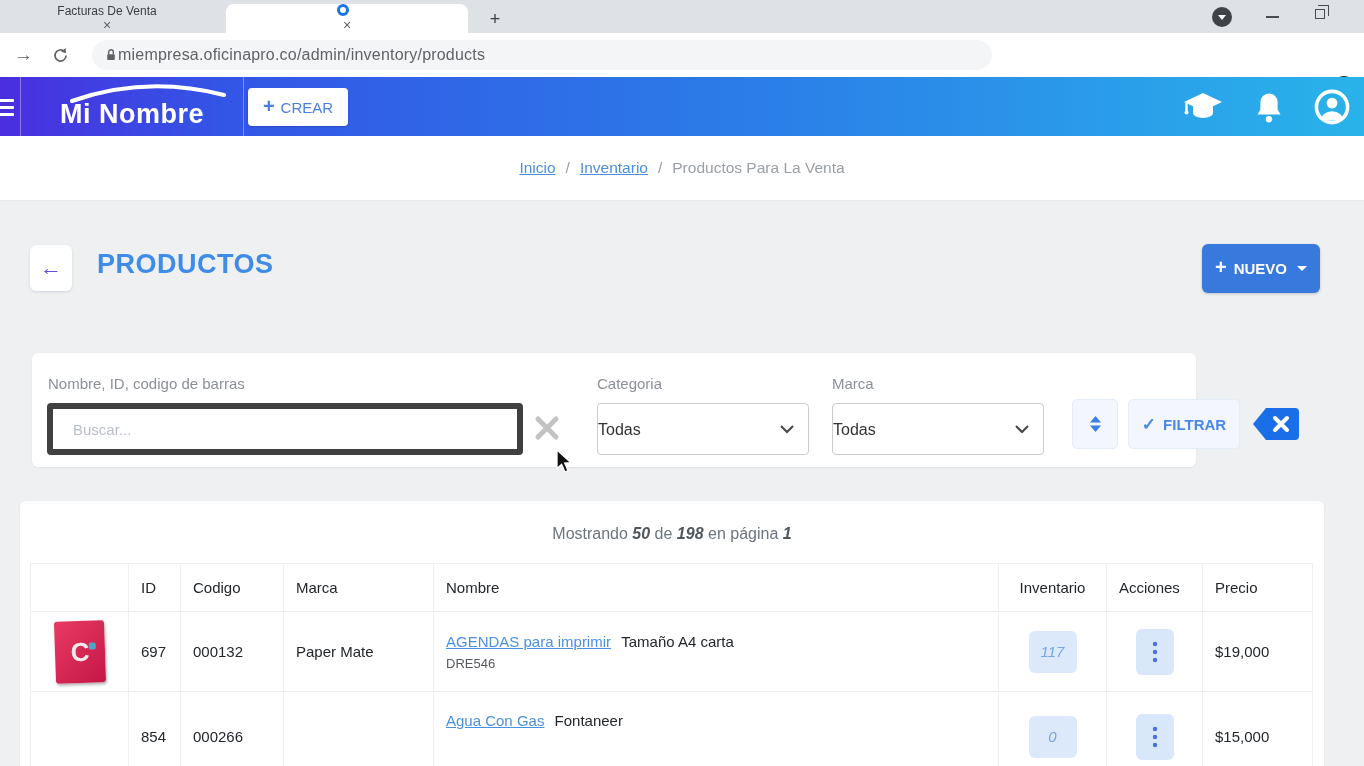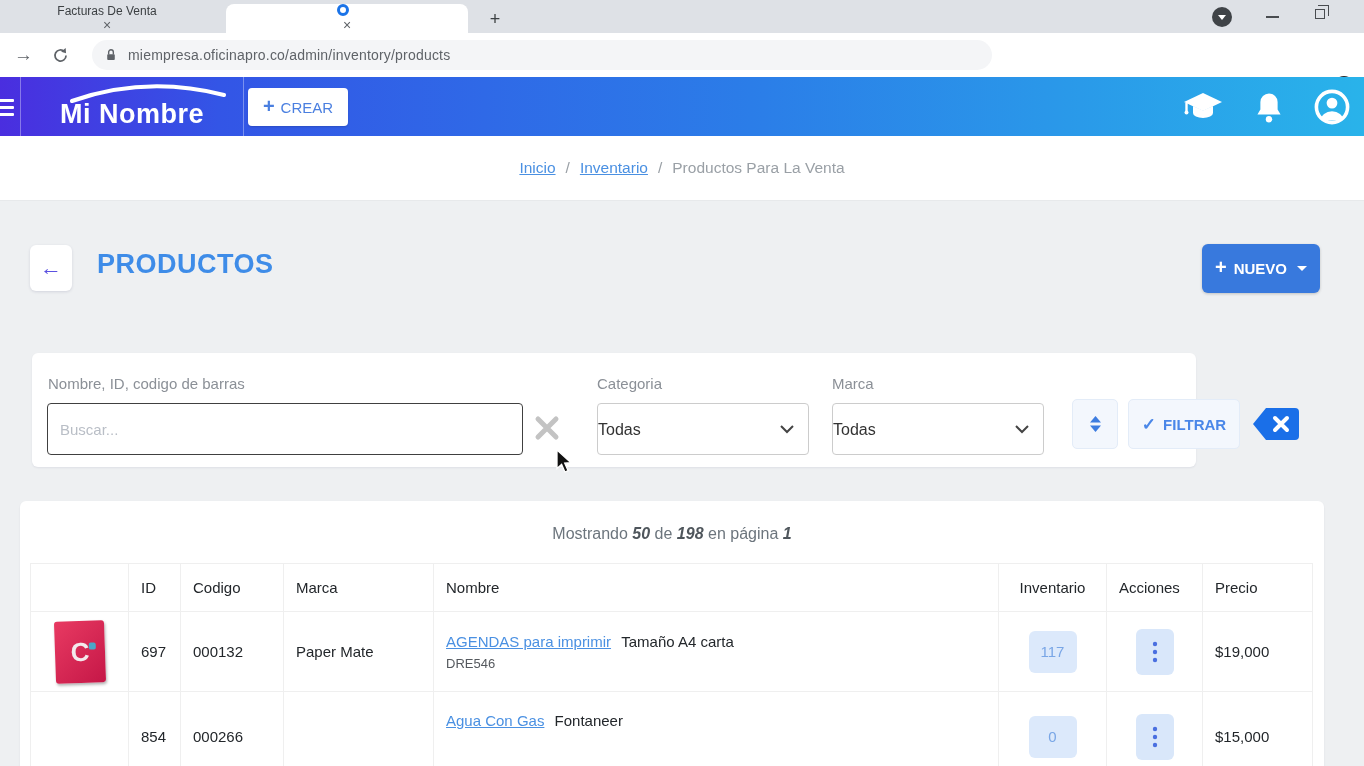--- a/index.html
+++ b/index.html
@@ -17,21 +17,21 @@
   .newtab-btn { position:absolute; left:482px; top:6px; width:26px; height:26px; font-size:18px; color:#3c4043; display:flex; align-items:center; justify-content:center; }
   .rec-indicator { position:absolute; left:1212px; top:7px; width:20px; height:20px; border-radius:50%; background:#3f4347; display:flex; align-items:center; justify-content:center; }
   .rec-indicator .chev { width:0; height:0; border-left:4px solid transparent; border-right:4px solid transparent; border-top:5px solid #fff; margin-top:1px; }
   .win-min { position:absolute; left:1266px; top:16px; width:13px; border-top:2px solid #494c50; }
   .win-restore { position:absolute; left:1315px; top:9px; width:10px; height:10px; border:1.5px solid #494c50; background:#dee1e6; }
   .win-restore::before { content:""; position:absolute; left:2px; top:-5px; width:10px; height:10px; border:1.5px solid #494c50; border-bottom:none; border-left:none; }
 
   .addressbar { position:absolute; left:0; top:33px; width:1364px; height:44px; background:#fff; display:flex; align-items:center; }
   .nav-ico { color:#5f6368; font-size:19px; margin-left:14px; }
   .url-pill { display:flex; align-items:center; margin-left:22px; height:30px; padding:0 12px; border-radius:15px; background:#f4f5f7; width:900px; }
-  .url-text { font-size:14px; color:#5f6368; margin-left:10px; letter-spacing:.2px;text-align:center; }
+  .url-text { font-size:16px; color:#5f6368; margin-left:0; letter-spacing:.2px;text-align:center; }
   .bar-right { position:absolute; right:8px; top:33px; height:44px; display:flex; align-items:center; gap:13px; }
   .star { font-size:18px; color:#5f6368; }
   .ext { width:18px; height:18px; display:block; }
   .chrome-avatar { width:24px; height:24px; border-radius:50%; background:#26282b; }
 
   
   .appheader { position:absolute; left:0; top:77px; width:1364px; height:59px;
     background:linear-gradient(90deg,#4a2edf 0%,#3355e6 16%,#2b7de8 55%,#29b3ea 100%); }
   .hamburger { position:absolute; left:-8px; top:18px; width:22px; }
   .hamburger div { height:3px; background:#fff; margin:4px 0; border-radius:1px; }
@@ -57,22 +57,22 @@
     box-shadow:0 1px 3px rgba(40,40,90,.14); color:#5b51e0; font-size:22px; font-weight:700; }
   .page-title { position:absolute; left:97px; top:48px; font-size:27px; font-weight:700; color:#3e8ce8; letter-spacing:.5px; }
   .nuevo-btn { position:absolute; left:1202px; top:43px; width:118px; height:49px; background:#3879dd; border:none; border-radius:6px;
     color:#fff; font-size:15px; font-weight:700; display:flex; align-items:center; justify-content:center; gap:7px; box-shadow:0 1px 3px rgba(0,0,0,.2); }
   .nuevo-btn .plus { font-size:20px; font-weight:700; margin-top:-2px; }
   .caret-down { width:0; height:0; border-left:5px solid transparent; border-right:5px solid transparent; border-top:5px solid #fff; margin-left:3px; }
 
   .card { position:absolute; background:#fff; border-radius:6px; box-shadow:0 1px 2px rgba(40,40,90,.08); }
   .filter-card { left:32px; top:152px; width:1164px; height:114px; }
   .f-label { position:absolute; font-size:15px; color:#8b9097; }
-  .search-input { position:absolute; left:15px; top:50px; width:476px; height:52px; border:1px solid #404040; border-radius:4px;
-    padding:0 12px; font-size:15px; color:#333; }
+  .search-input { position:absolute; left:15px; top:50px; width:476px; height:52px; border:6px solid #404040; border-radius:4px;
+    padding:0 20px; font-size:15px; color:#333; }
   .search-input::placeholder { color:#b9bec6; }
   .clear-x { position:absolute; left:500px; top:60px; width:30px; height:30px; }
   select.f-select { position:absolute; top:50px; width:212px; height:52px; border:1px solid #ccc; border-radius:4px; background:#fff;
     font-size:16px; color:#333; padding:0 0; appearance:none; -webkit-appearance:none; }
   .sel-chev { position:absolute; top:72px; pointer-events:none; }
   .sort-btn { position:absolute; left:1040px; top:46px; width:46px; height:50px; background:#f3f7fd; border:1px solid #e3ecf8; border-radius:5px;
     display:flex; align-items:center; justify-content:center; }
   .filtrar-btn { position:absolute; left:1096px; top:46px; width:112px; height:50px; background:#f3f7fd; border:1px solid #e3ecf8; border-radius:5px;
     color:#4a87e8; font-size:15px; font-weight:600; display:flex; align-items:center; justify-content:center; gap:7px; }
   .filtrar-btn .check { font-size:17px; font-weight:700; }
@@ -83,21 +83,21 @@
   .tbl-summary b { font-style:italic; color:#4f565c; }
   table.products { border-collapse:collapse; margin:20px 10px 0 10px; width:1282px; table-layout:fixed; }
   table.products th, table.products td { border:1px solid #efefef; font-size:15px; color:#23272b; padding:6px 12px; text-align:left; vertical-align:middle; }
   table.products th { font-weight:400; height:48px; }
   tr.prow-1 { height:80px; }
   tr.prow-2 { height:90px; }
   .prod-link { color:#4a90e2; text-decoration:underline; }
   .nombre-rest { color:#23272b; margin-left:6px; }
   .ref-sub { font-size:13px; color:#55595e; margin-top:6px; }
   .inv-badge { width:48px; height:42px; margin:0 auto; background:#dce9fb; border:none; border-radius:6px; color:#79a6e6; font-size:15px;
-    display:flex; align-items:center; justify-content:center; }
+    display:flex; align-items:center; justify-content:center;font-style:italic; }
   .dots-btn { width:38px; height:46px; margin:0 auto; background:#d9e7fa; border:none; border-radius:6px; display:flex; align-items:center; justify-content:center; }
   .prod-img { width:50px; height:62px; margin:0 auto; background:linear-gradient(135deg,#e83a62,#c51747); border-radius:3px; transform:rotate(-2deg);
     box-shadow:1px 2px 3px rgba(0,0,0,.3); position:relative; display:flex; align-items:center; justify-content:center; }
   .prod-img .c { color:#f3e9ec; font-size:26px; font-weight:700; }
   .prod-img .mark { position:absolute; right:9px; top:22px; width:7px; height:7px; background:#4aa7c8; border-radius:2px; }
   .td-center { text-align:center !important; }
 
   .cursor { position:absolute; left:556px; top:248px; pointer-events:none; }
 </style>
 </head>

